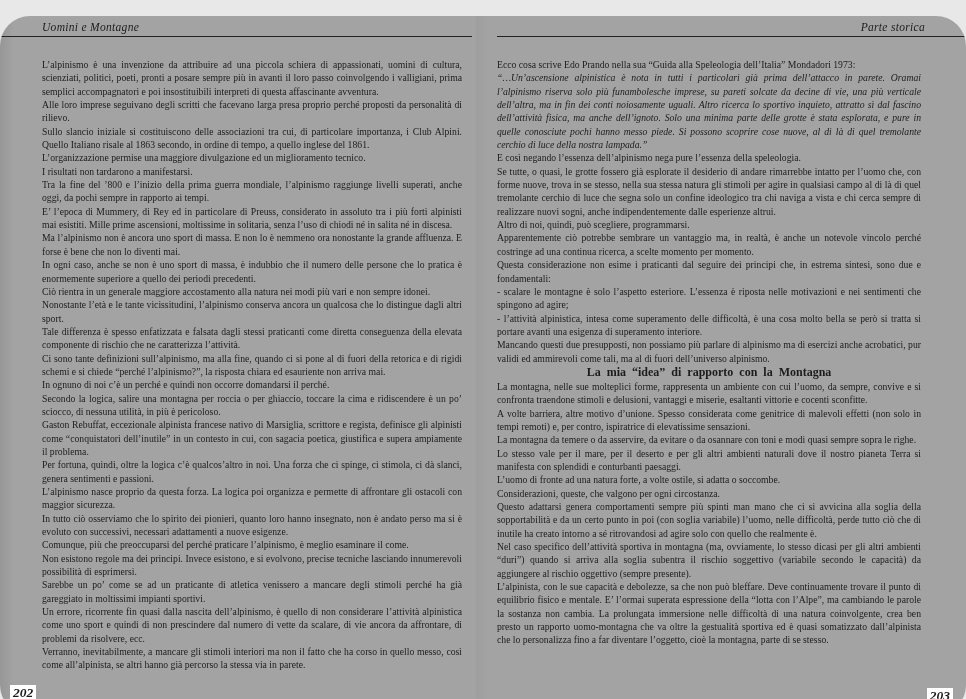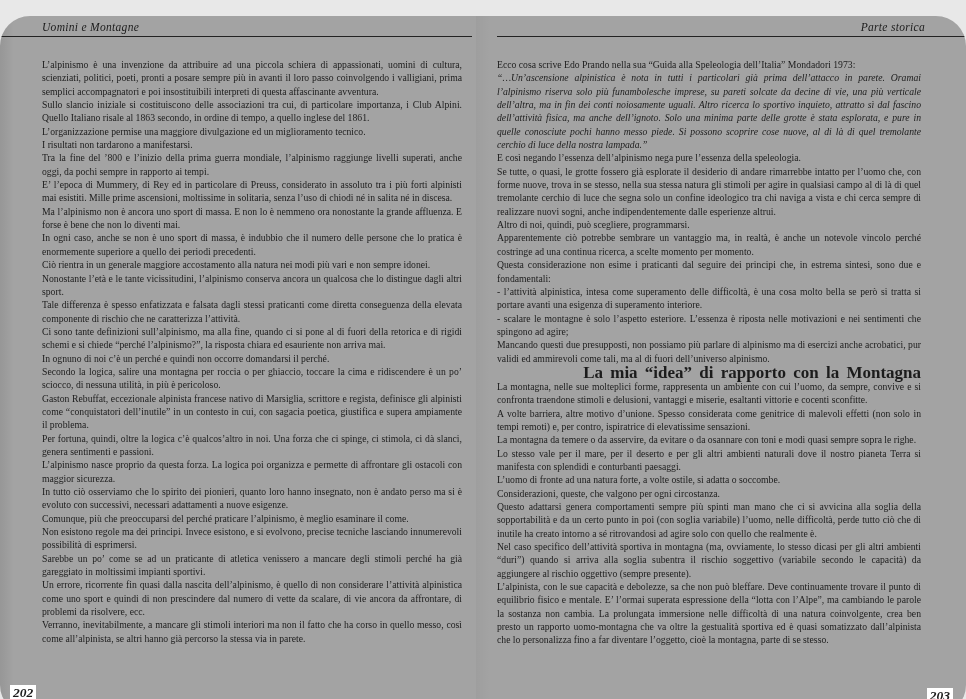--- a/index.html
+++ b/index.html
@@ -29,22 +29,22 @@
 
   .page-body {
     position:absolute; top:42px; height:652px; overflow:hidden;
     font-size:9.7px; line-height:13.35px; text-align:justify;
   }
   .pb-left  { left:42px;  width:420px; }
   .pb-right { left:497px; width:424px; }
   .page-body p { margin:0; padding:0; }
   .quote { font-style:italic; }
   .section-heading {
-    text-align:right; font-weight:bold; font-style:normal;
-    font-size:17px; line-height:15px; word-spacing:3px;
+    text-align:center; font-weight:bold; font-style:normal;
+    font-size:12px; line-height:15px; word-spacing:3px;
     margin:15px 0 14px 0;
   }
   .folio {
     position:absolute; font-weight:bold; font-style:italic; font-size:13.5px;
     background:#ffffff; padding:0 3px;
   }
   .folio-left  { left:10px;  top:669px; }
   .folio-right { right:13px; top:672px; }
   .folio-rule { position:absolute; height:1.6px; background:#222; }
   .fr-left  { left:0;     width:45px; top:686px; }
@@ -53,20 +53,21 @@
 </head>
 <body>
 
 <div class="spread">
 
   <div class="running-header rh-left">Uomini e Montagne</div>
   <div class="header-rule hr-left"></div>
 
   <div class="page-body pb-left">
     <p>L’alpinismo è una invenzione da attribuire ad una piccola schiera di appassionati, uomini di cultura, scienziati, politici, poeti, pronti a posare sempre più in avanti il loro passo coinvolgendo i valligiani, prima semplici accompagnatori e poi insostituibili interpreti di questa affascinante avventura.</p>
+    <p>Alle loro imprese seguivano degli scritti che facevano larga presa proprio perché proposti da personalità di rilievo.</p>
     <p>Sullo slancio iniziale si costituiscono delle associazioni tra cui, di particolare importanza, i Club Alpini. Quello Italiano risale al 1863 secondo, in ordine di tempo, a quello inglese del 1861.</p>
     <p>L’organizzazione permise una maggiore divulgazione ed un miglioramento tecnico.</p>
     <p>I risultati non tardarono a manifestarsi.</p>
     <p>Tra la fine del ’800 e l’inizio della prima guerra mondiale, l’alpinismo raggiunge livelli superati, anche oggi, da pochi sempre in rapporto ai tempi.</p>
     <p>E’ l’epoca di Mummery, di Rey ed in particolare di Preuss, considerato in assoluto tra i più forti alpinisti mai esistiti. Mille prime ascensioni, moltissime in solitaria, senza l’uso di chiodi né in salita né in discesa.</p>
     <p>Ma l’alpinismo non è ancora uno sport di massa. E non lo è nemmeno ora nonostante la grande affluenza. E forse è bene che non lo diventi mai.</p>
     <p>In ogni caso, anche se non è uno sport di massa, è indubbio che il numero delle persone che lo pratica è enormemente superiore a quello dei periodi precedenti.</p>
     <p>Ciò rientra in un generale maggiore accostamento alla natura nei modi più vari e non sempre idonei.</p>
     <p>Nonostante l’età e le tante vicissitudini, l’alpinismo conserva ancora un qualcosa che lo distingue dagli altri sport.</p>
     <p>Tale differenza è spesso enfatizzata e falsata dagli stessi praticanti come diretta conseguenza della elevata componente di rischio che ne caratterizza l’attività.</p>
@@ -91,22 +92,22 @@
   <div class="header-rule hr-right"></div>
 
   <div class="page-body pb-right">
     <p>Ecco cosa scrive Edo Prando nella sua “Guida alla Speleologia dell’Italia” Mondadori 1973:</p>
     <p class="quote">“…Un’ascensione alpinistica è nota in tutti i particolari già prima dell’attacco in parete. Oramai l’alpinismo riserva solo più funambolesche imprese, su pareti solcate da decine di vie, una più verticale dell’altra, ma in fin dei conti noiosamente uguali. Altro ricerca lo sportivo inquieto, attratto sì dal fascino dell’attività fisica, ma anche dell’ignoto. Solo una minima parte delle grotte è stata esplorata, e pure in quelle conosciute pochi hanno messo piede. Si possono scoprire cose nuove, al di là di quel tremolante cerchio di luce della nostra lampada.”</p>
     <p>E così negando l’essenza dell’alpinismo nega pure l’essenza della speleologia.</p>
     <p>Se tutte, o quasi, le grotte fossero già esplorate il desiderio di andare rimarrebbe intatto per l’uomo che, con forme nuove, trova in se stesso, nella sua stessa natura gli stimoli per agire in qualsiasi campo al di là di quel tremolante cerchio di luce che segna solo un confine ideologico tra chi naviga a vista e chi cerca sempre di realizzare nuovi sogni, anche indipendentemente dalle esperienze altrui.</p>
     <p>Altro di noi, quindi, può scegliere, programmarsi.</p>
     <p>Apparentemente ciò potrebbe sembrare un vantaggio ma, in realtà, è anche un notevole vincolo perché costringe ad una continua ricerca, a scelte momento per momento.</p>
     <p>Questa considerazione non esime i praticanti dal seguire dei principi che, in estrema sintesi, sono due e fondamentali:</p>
+    <p>- scalare le montagne è solo l’aspetto esteriore. L’essenza è riposta nelle motivazioni e nei sentimenti che spingono ad agire;</p>
     <p>- l’attività alpinistica, intesa come superamento delle difficoltà, è una cosa molto bella se però si tratta si portare avanti una esigenza di superamento interiore.</p>
-    <p>- scalare le montagne è solo l’aspetto esteriore. L’essenza è riposta nelle motivazioni e nei sentimenti che spingono ad agire;</p>
     <p>Mancando questi due presupposti, non possiamo più parlare di alpinismo ma di esercizi anche acrobatici, pur validi ed ammirevoli come tali, ma al di fuori dell’universo alpinismo.</p>
     <p class="section-heading">La mia “idea” di rapporto con la Montagna</p>
     <p>La montagna, nelle sue molteplici forme, rappresenta un ambiente con cui l’uomo, da sempre, convive e si confronta traendone stimoli e delusioni, vantaggi e miserie, esaltanti vittorie e cocenti sconfitte.</p>
     <p>A volte barriera, altre motivo d’unione. Spesso considerata come genitrice di malevoli effetti (non solo in tempi remoti) e, per contro, ispiratrice di elevatissime sensazioni.</p>
     <p>La montagna da temere o da asservire, da evitare o da osannare con toni e modi quasi sempre sopra le righe.</p>
     <p>Lo stesso vale per il mare, per il deserto e per gli altri ambienti naturali dove il nostro pianeta Terra si manifesta con splendidi e conturbanti paesaggi.</p>
     <p>L’uomo di fronte ad una natura forte, a volte ostile, si adatta o soccombe.</p>
     <p>Considerazioni, queste, che valgono per ogni circostanza.</p>
     <p>Questo adattarsi genera comportamenti sempre più spinti man mano che ci si avvicina alla soglia della sopportabilità e da un certo punto in poi (con soglia variabile) l’uomo, nelle difficoltà, perde tutto ciò che di inutile ha creato intorno a sé ritrovandosi ad agire solo con quello che realmente è.</p>
     <p>Nel caso specifico dell’attività sportiva in montagna (ma, ovviamente, lo stesso dicasi per gli altri ambienti “duri”) quando si arriva alla soglia subentra il rischio soggettivo (variabile secondo le capacità) da aggiungere al rischio oggettivo (sempre presente).</p>

